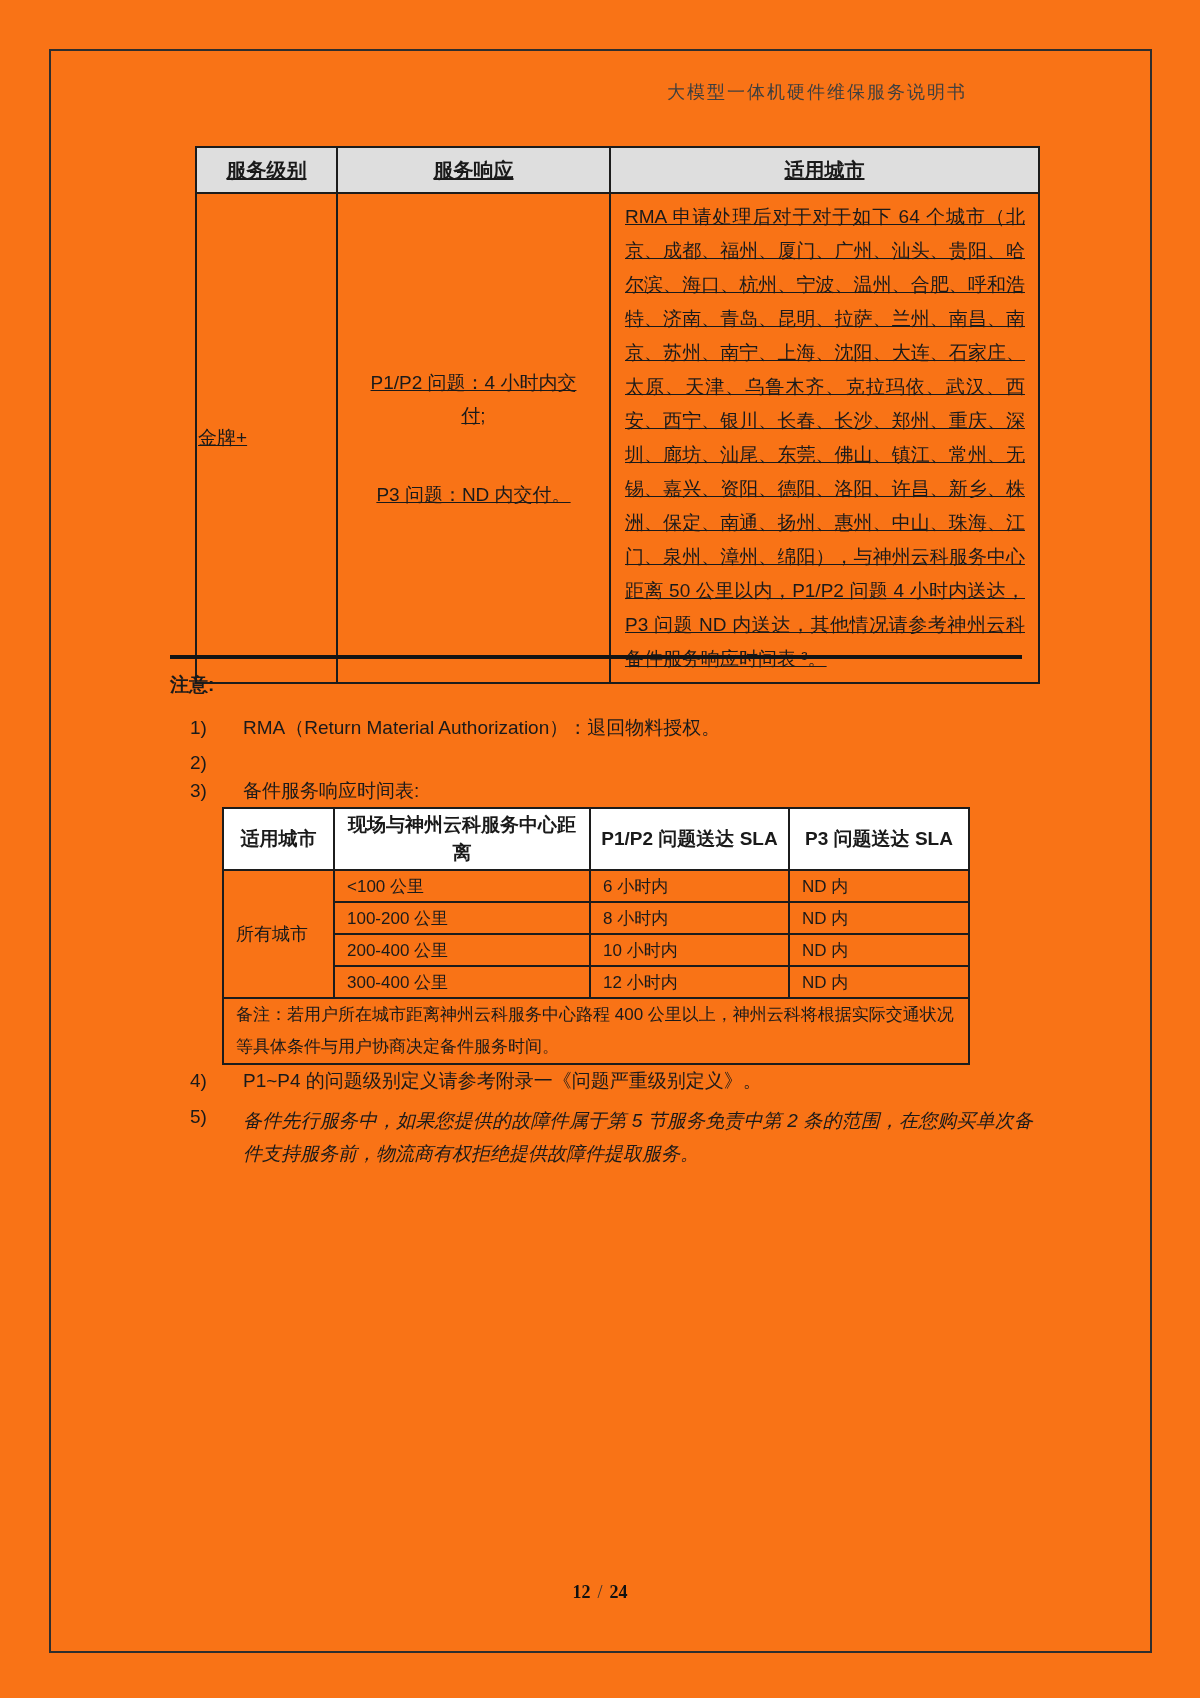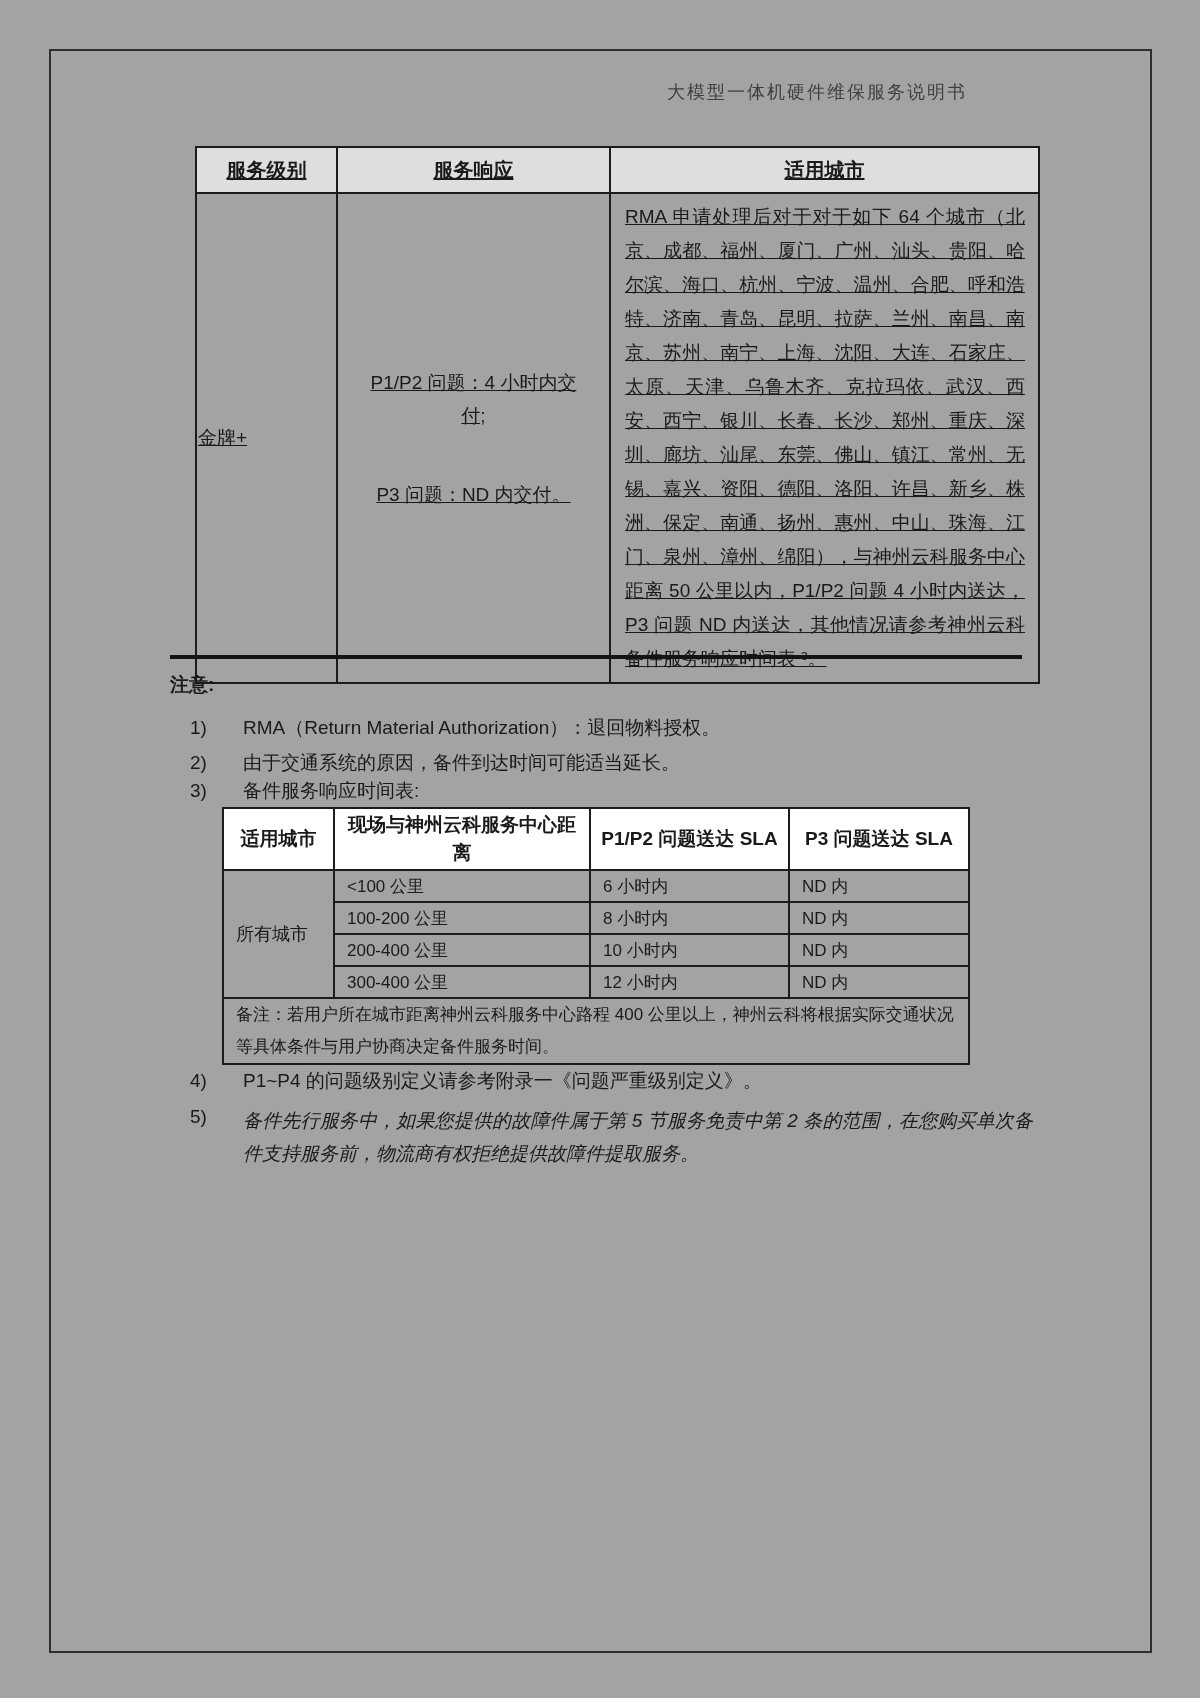--- a/index.html
+++ b/index.html
@@ -1,19 +1,19 @@
 <!DOCTYPE html>
 <html><head>
 <meta charset="utf-8">
 <style>
   html,body{margin:0;padding:0;background:#fff;}
   .page{
     position:relative;
     width:1200px;height:1698px;
-    background:#a3a3a3;
+    background:#f97316;
     font-family:"Liberation Sans",sans-serif;
     color:#1a1a1a;
     overflow:hidden;
   }
   .page-border{
     position:absolute;left:49px;top:49px;
     width:1103px;height:1604px;
     border:2px solid #2e2e2e;
     box-sizing:border-box;
     pointer-events:none;
@@ -149,21 +149,20 @@
   <div class="divider"></div>
 
   <div class="notes-title">注意:</div>
 
   <div class="note-item note-1">
     <span class="note-num">1)</span>
     <span class="note-text">RMA（Return Material Authorization）：退回物料授权。</span>
   </div>
   <div class="note-item note-2">
     <span class="note-num">2)</span>
-    <span class="note-text">由于交通系统的原因，备件到达时间可能适当延长。</span>
   </div>
   <div class="note-item note-3">
     <span class="note-num">3)</span>
     <span class="note-text">备件服务响应时间表:</span>
   </div>
 
   <table class="sla-table">
     <colgroup>
       <col style="width:111px">
       <col style="width:256px">
@@ -209,14 +208,17 @@
   <div class="note-item note-4">
     <span class="note-num">4)</span>
     <span class="note-text">P1~P4 的问题级别定义请参考附录一《问题严重级别定义》。</span>
   </div>
   <div class="note-item note-5">
     <span class="note-num">5)</span>
     <span class="note-text">备件先行服务中，如果您提供的故障件属于第 5 节服务免责中第 2 条的范围，在您购买单次备件支持服务前，物流商有权拒绝提供故障件提取服务。</span>
   </div>
 
 
+  <div class="footer">
+    <span>12</span><span class="sep">/</span><span>24</span>
+  </div>
 
 </div>
 
 </body></html>

